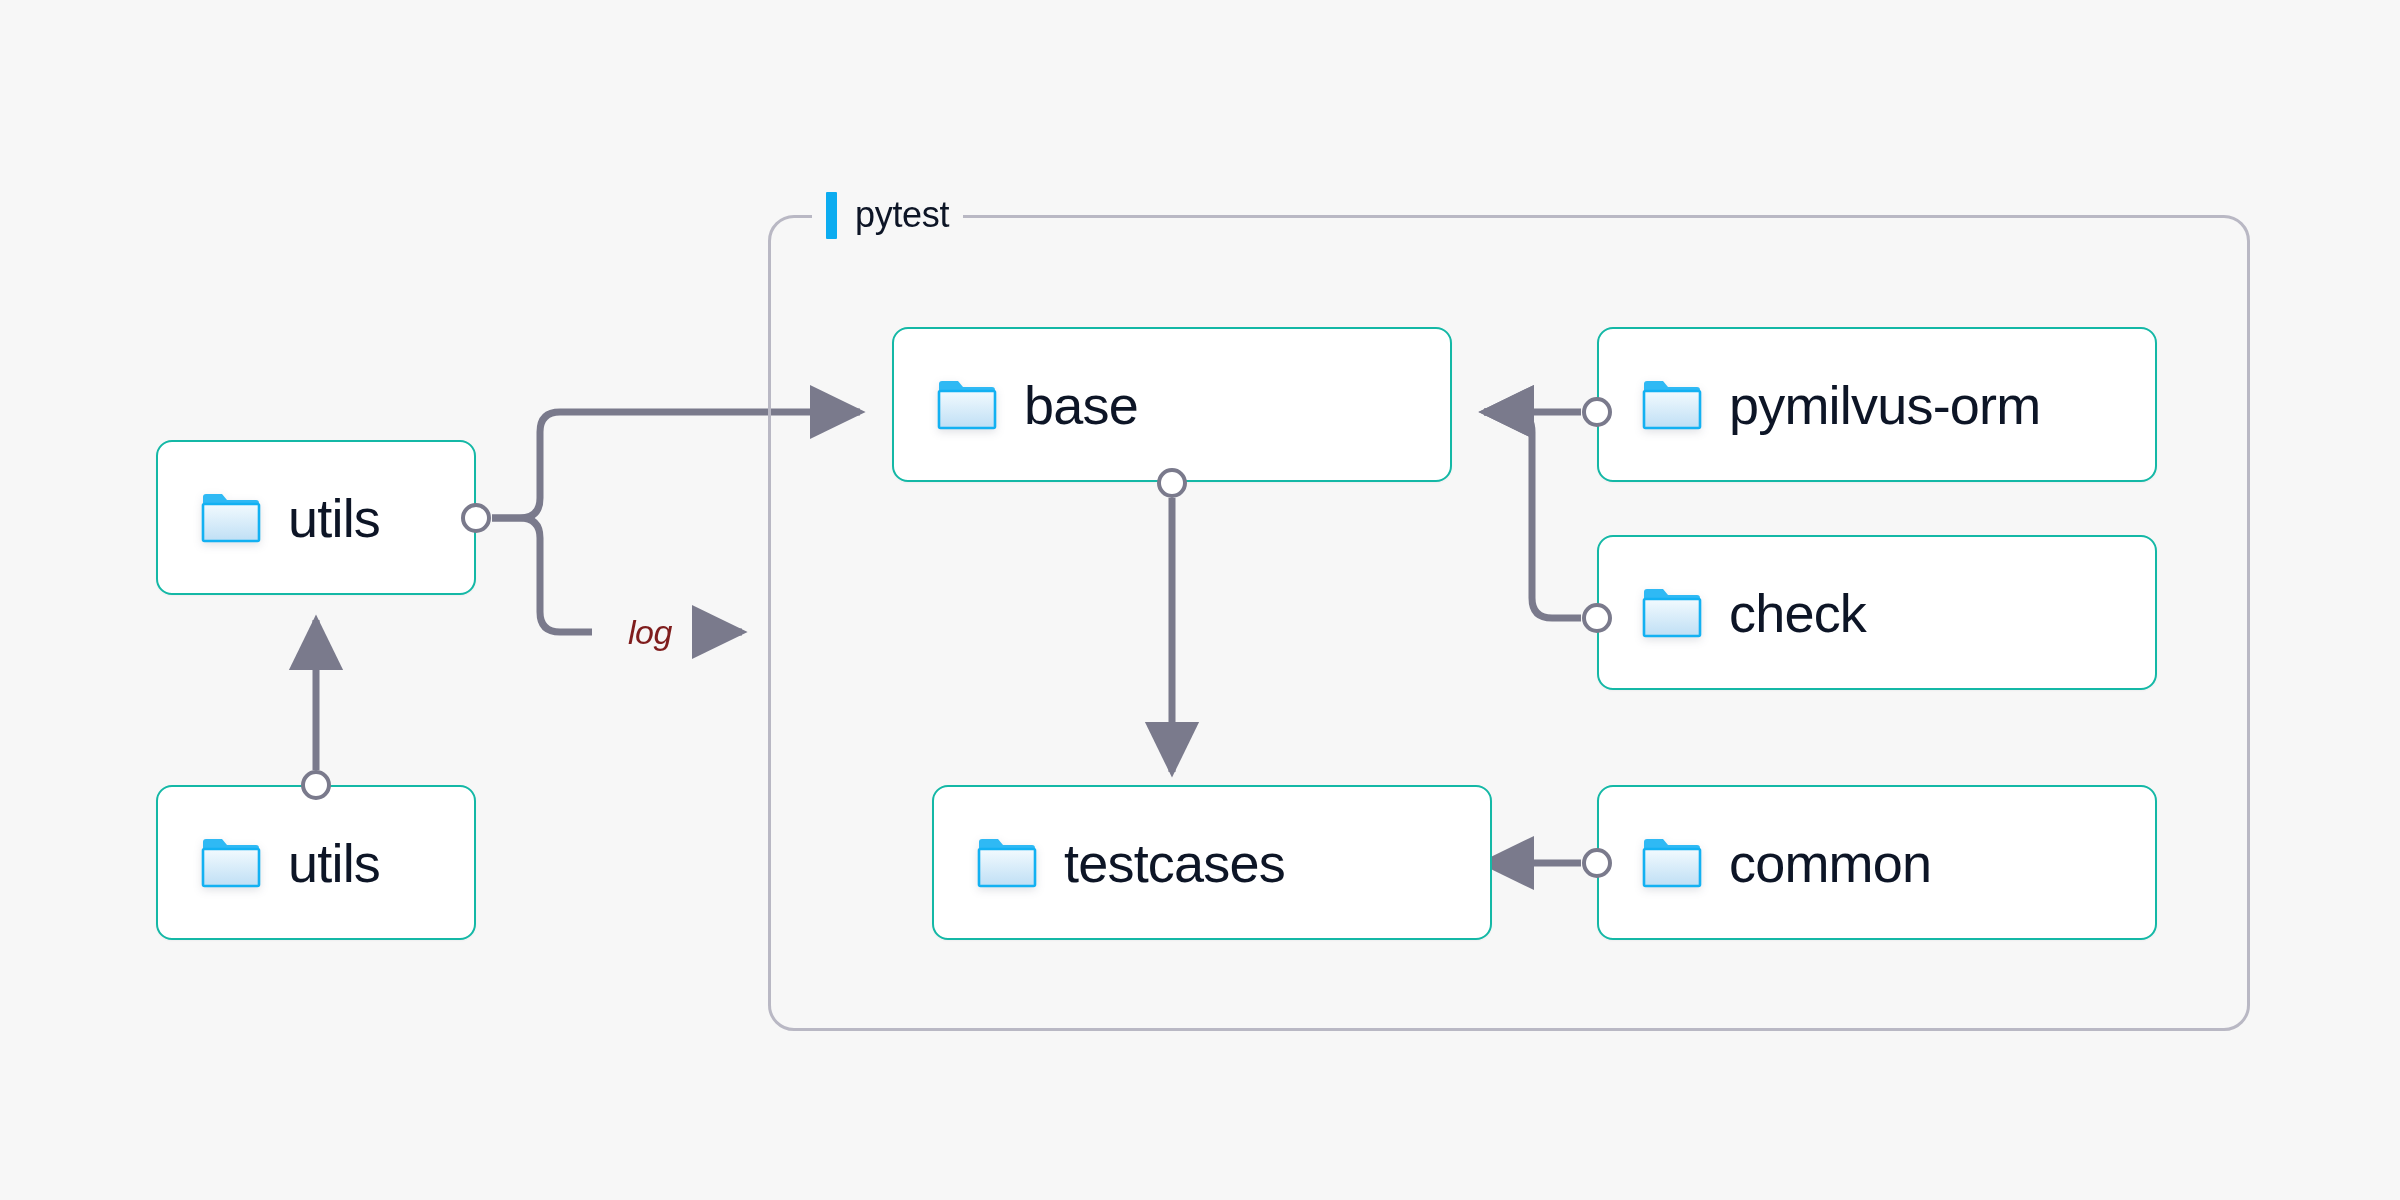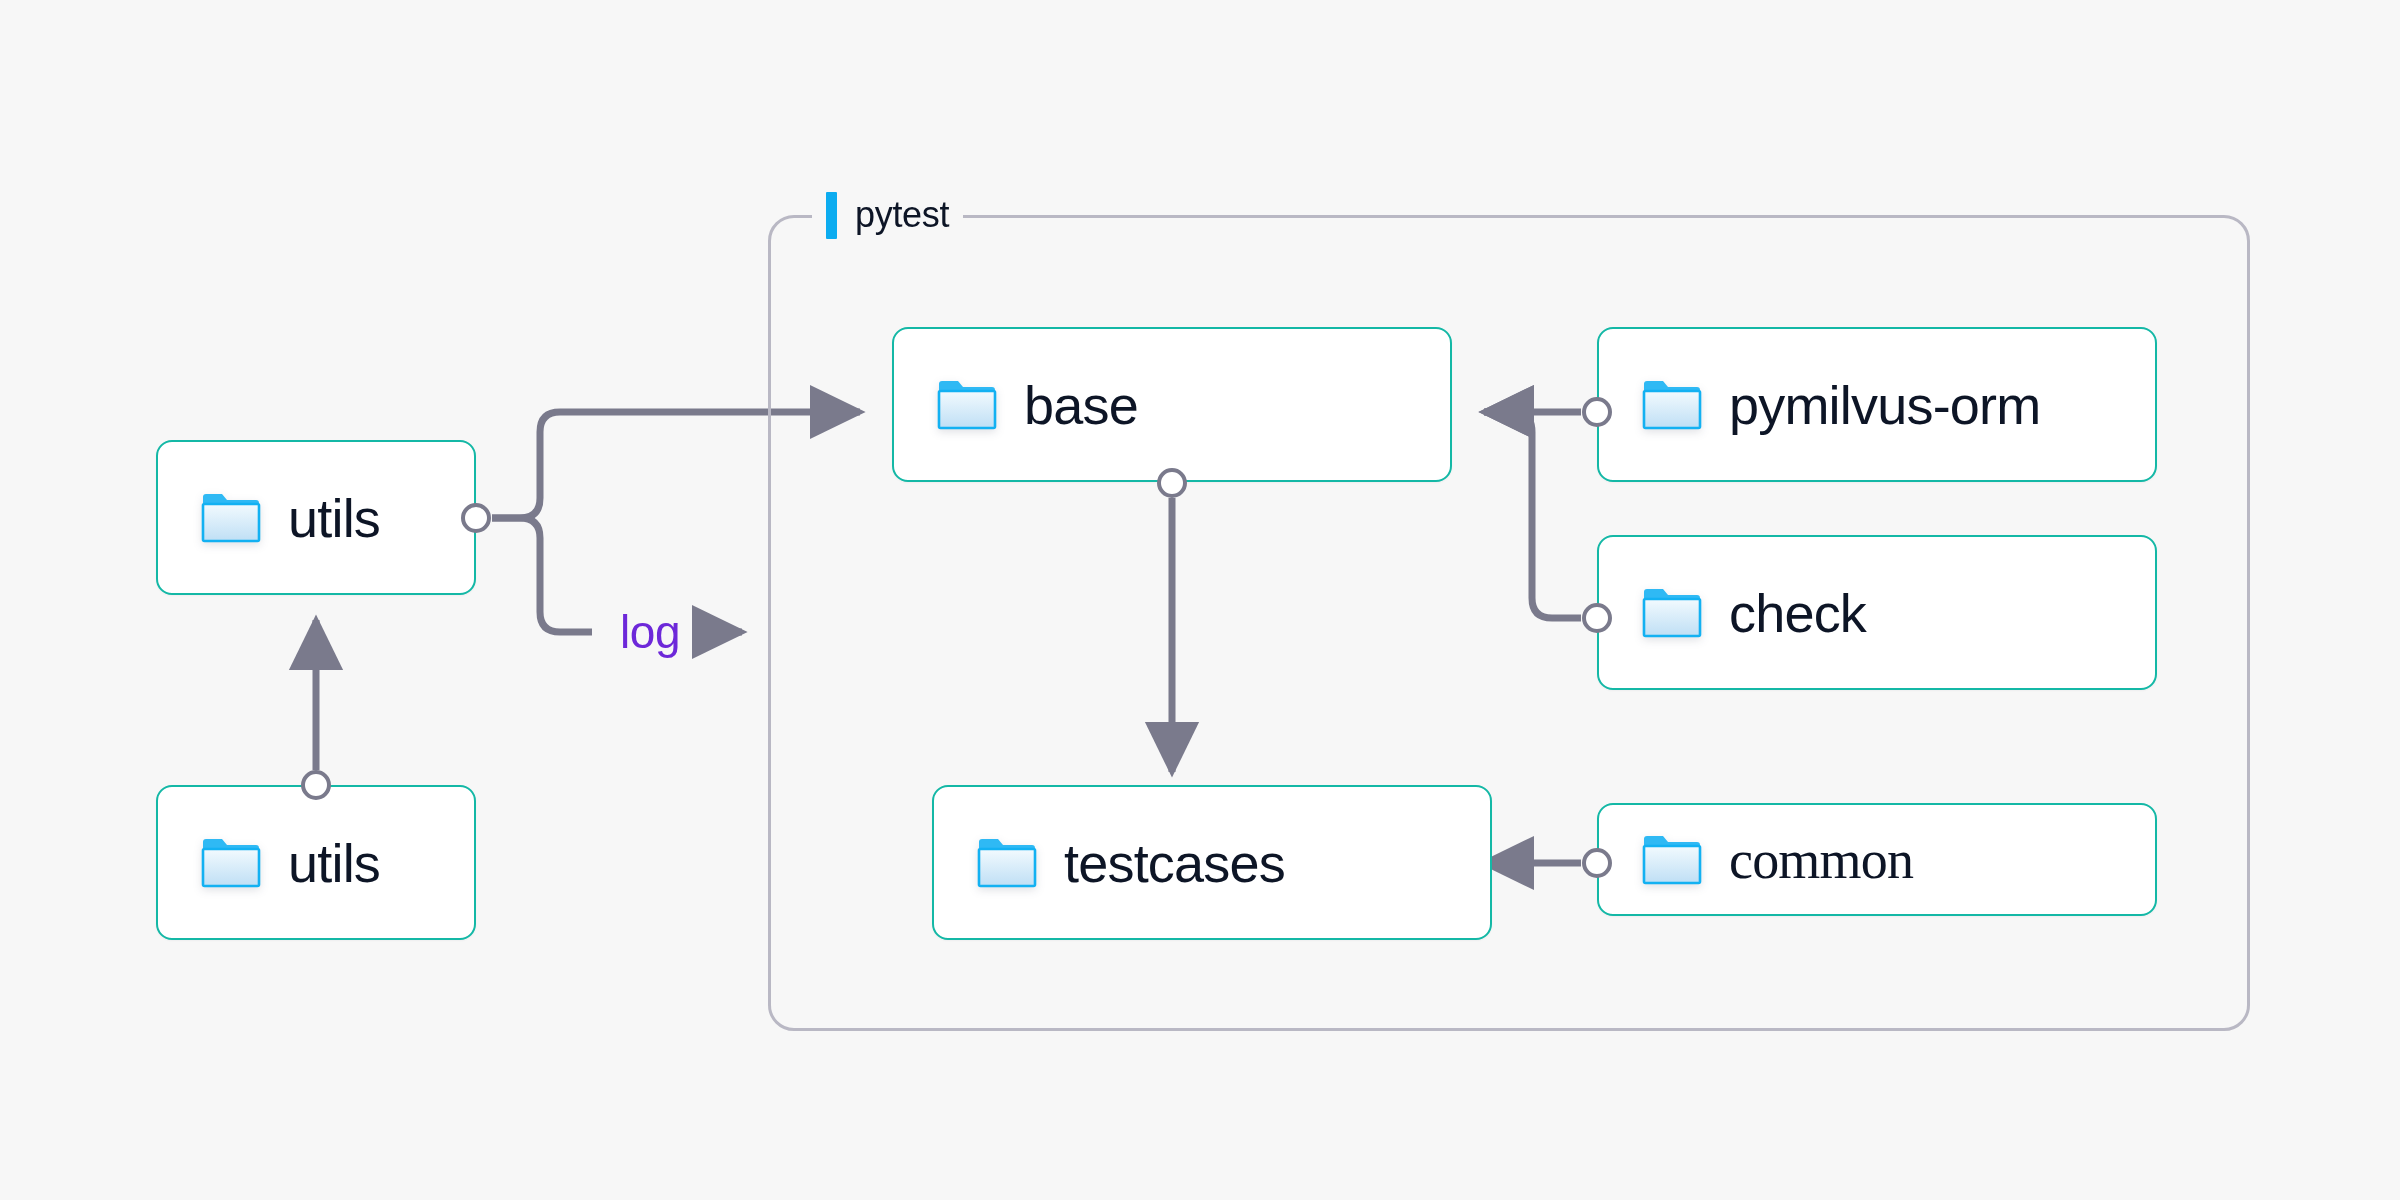--- a/index.html
+++ b/index.html
@@ -98,26 +98,27 @@
     box-sizing: border-box;
     border-radius: 50%;
     background: #ffffff;
     border: 4px solid #7a7a8c;
     transform: translate(-50%, -50%);
     z-index: 5;
   }
   
   .edge-label {
     position: absolute;
-    font-size: 46px;
-    color: #6d28d9;
+    font-size: 34px;
+    color: #7f1d1d;
     letter-spacing: -0.4px;
     line-height: 1;
     white-space: nowrap;
     transform: translate(-50%, -50%);
+    font-style: italic;
   }
 </style>
 </head>
 <body>
 
 <div id="stage">
 
   <svg id="edges" viewBox="0 0 2400 1200">
     <defs>
       <marker id="arrowhead" markerWidth="9" markerHeight="9" refX="7.2" refY="4.5" orient="auto" markerUnits="strokeWidth">
@@ -214,21 +215,21 @@
     <div class="node-inner">
       <svg class="folder-icon" viewBox="0 0 62 52">
         <path d="M3,9 L3,5 Q3,2 6,2 L22,2 L27,8 L56,8 Q59,8 59,11 L59,14 L3,14 Z" fill="#2fb9f4"></path>
         <rect x="3" y="12" width="56" height="37" rx="1.5" fill="url(#folderGrad)" stroke="#13b1f2" stroke-width="2.6"></rect>
       </svg>
       <span class="node-label">check</span>
     </div>
   </div>
   <div class="port" style="left:1597px; top:618px;"></div>
 
-  <div class="node" style="left:1597px; top:803px; width:560px; height:113px;font-family:Liberation Serif, serif;">
+  <div class="node" style="left:1597px; top:785px; width:560px; height:155px;">
     <div class="node-inner">
       <svg class="folder-icon" viewBox="0 0 62 52">
         <path d="M3,9 L3,5 Q3,2 6,2 L22,2 L27,8 L56,8 Q59,8 59,11 L59,14 L3,14 Z" fill="#2fb9f4"></path>
         <rect x="3" y="12" width="56" height="37" rx="1.5" fill="url(#folderGrad)" stroke="#13b1f2" stroke-width="2.6"></rect>
       </svg>
       <span class="node-label">common</span>
     </div>
   </div>
   <div class="port" style="left:1597px; top:863px;"></div>
 

